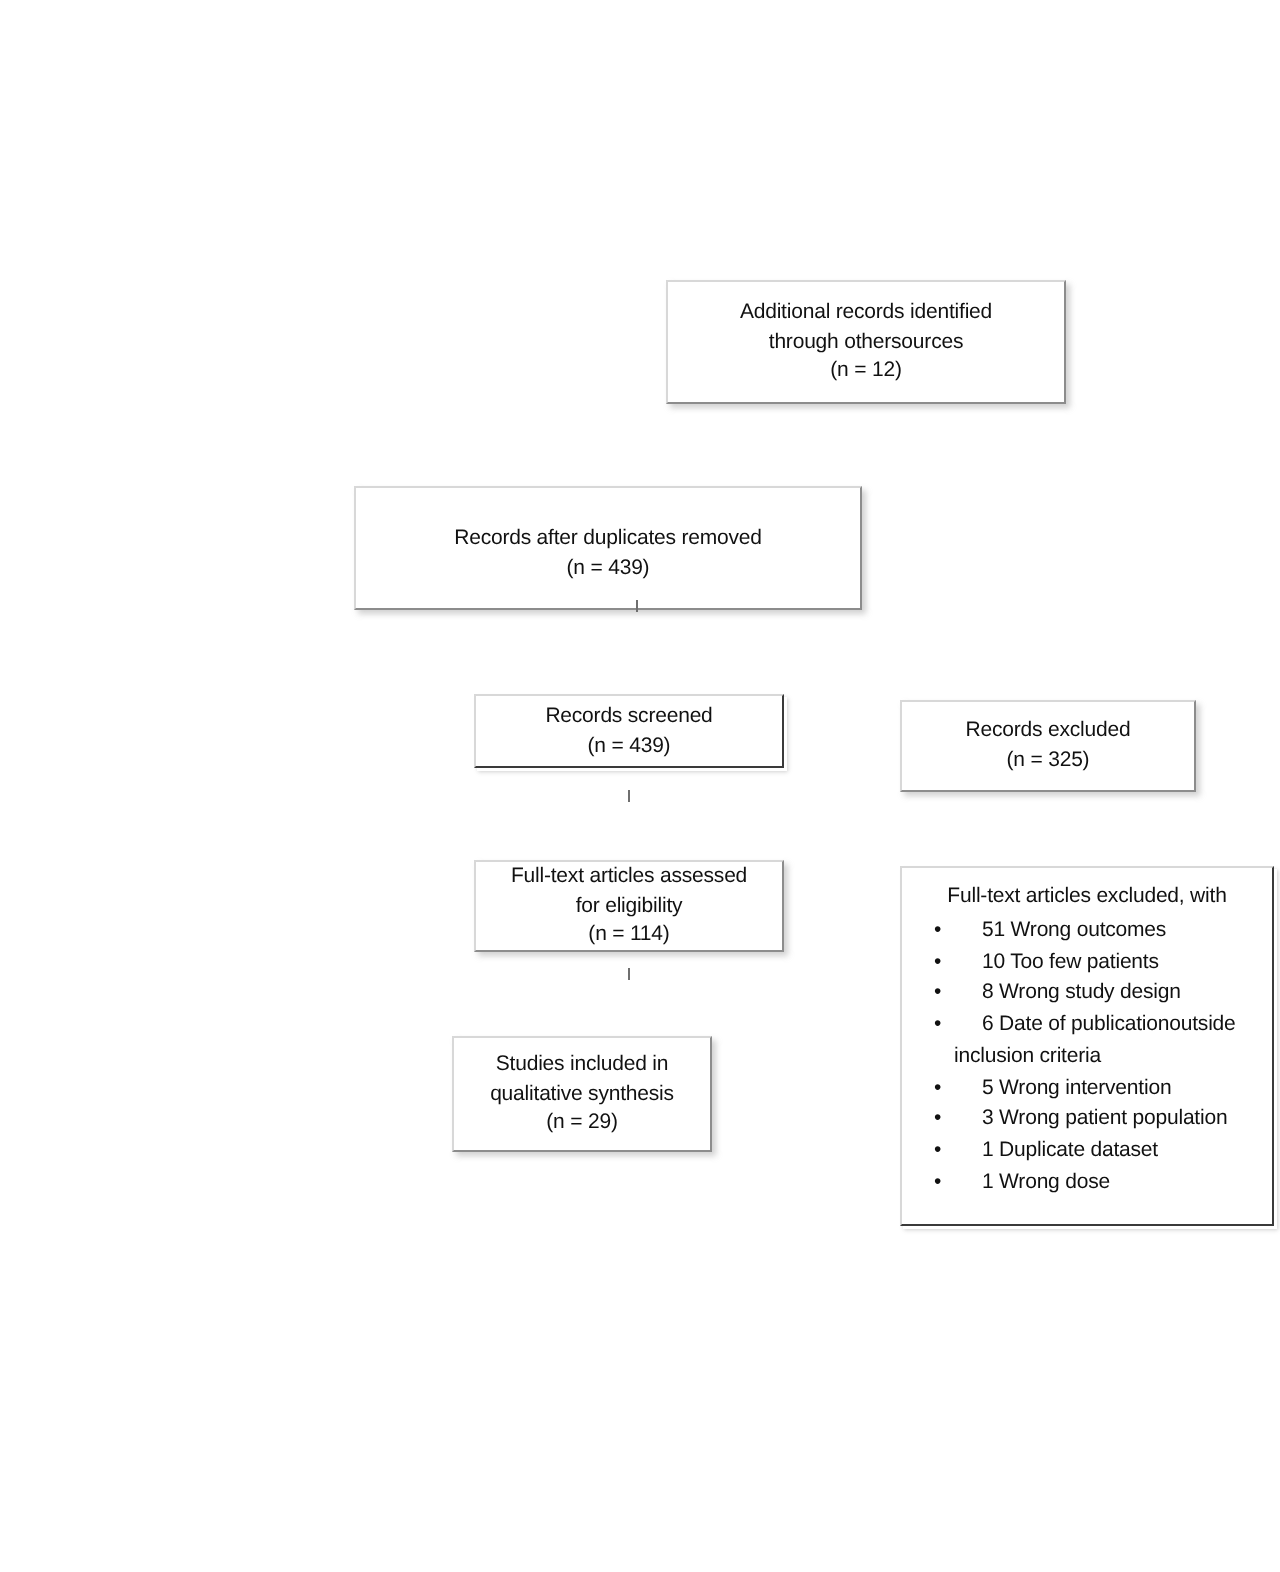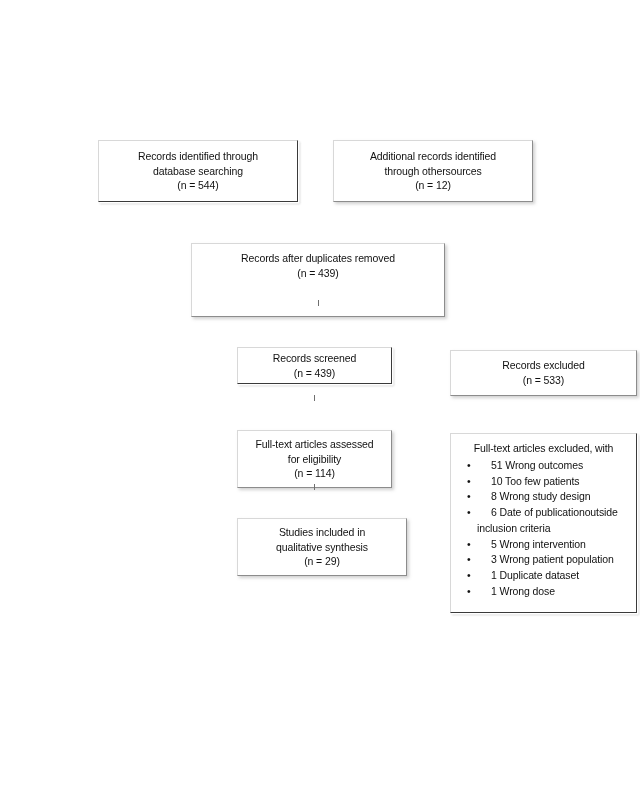--- a/index.html
+++ b/index.html
@@ -97,57 +97,52 @@
   .reasons li .cont {
     display: block;
     margin-left: -14px;
   }
 </style>
 </head>
 <body>
 
 <div class="canvas">
 
-  <div class="box edge-dark" style="left:98px; top:140px; width:200px; height:62px;">
-    <span class="line">Records identified through</span>
-    <span class="line">database searching</span>
-    <span class="line">(n = 544)</span>
-  </div>
 
   <div class="box edge-soft" style="left:333px; top:140px; width:200px; height:62px;text-align:right;">
     <span class="line">Additional records identified</span>
     <span class="line">through othersources</span>
     <span class="line">(n = 12)</span>
   </div>
 
-  <div class="box edge-soft" style="left:191px; top:243px; width:254px; height:74px; justify-content:flex-start; padding-top:7px;">
+  <div class="box edge-soft" style="left:177px; top:243px; width:254px; height:62px; justify-content:flex-start; padding-top:18px;">
     <span class="line">Records after duplicates removed</span>
     <span class="line">(n = 439)</span>
   </div>
   <div class="stub" style="left:318px; top:300px; height:6px;"></div>
 
   <div class="box edge-dark" style="left:237px; top:347px; width:155px; height:37px;">
     <span class="line">Records screened</span>
     <span class="line">(n = 439)</span>
   </div>
   <div class="stub" style="left:314px; top:395px; height:6px;"></div>
 
-  <div class="box edge-soft" style="left:450px; top:350px; width:187px; height:46px;align-items:center;">
+  <div class="box edge-soft" style="left:450px; top:350px; width:148px; height:46px;align-items:center;">
     <span class="line">Records excluded</span>
-    <span class="line">(n = 533)</span>
+    <span class="line">(n = 325)</span>
   </div>
 
-  <div class="box edge-soft" style="left:237px; top:430px; width:155px; height:58px;">
+  <div class="box edge-soft" style="left:237px; top:430px; width:155px; height:46px;">
     <span class="line">Full-text articles assessed</span>
     <span class="line">for eligibility</span>
     <span class="line">(n = 114)</span>
   </div>
   <div class="stub" style="left:314px; top:484px; height:6px;"></div>
 
-  <div class="box edge-soft" style="left:237px; top:518px; width:170px; height:58px;">
+  <div class="box edge-soft" style="left:226px; top:518px; width:130px; height:58px;">
     <span class="line">Studies included in</span>
     <span class="line">qualitative synthesis</span>
     <span class="line">(n = 29)</span>
   </div>
 
   <div class="reasons" style="left:450px; top:433px; width:187px; height:180px;">
     <div class="reasons-head">
       <span class="line">Full-text articles excluded, with</span>
     </div>
     <ul>

